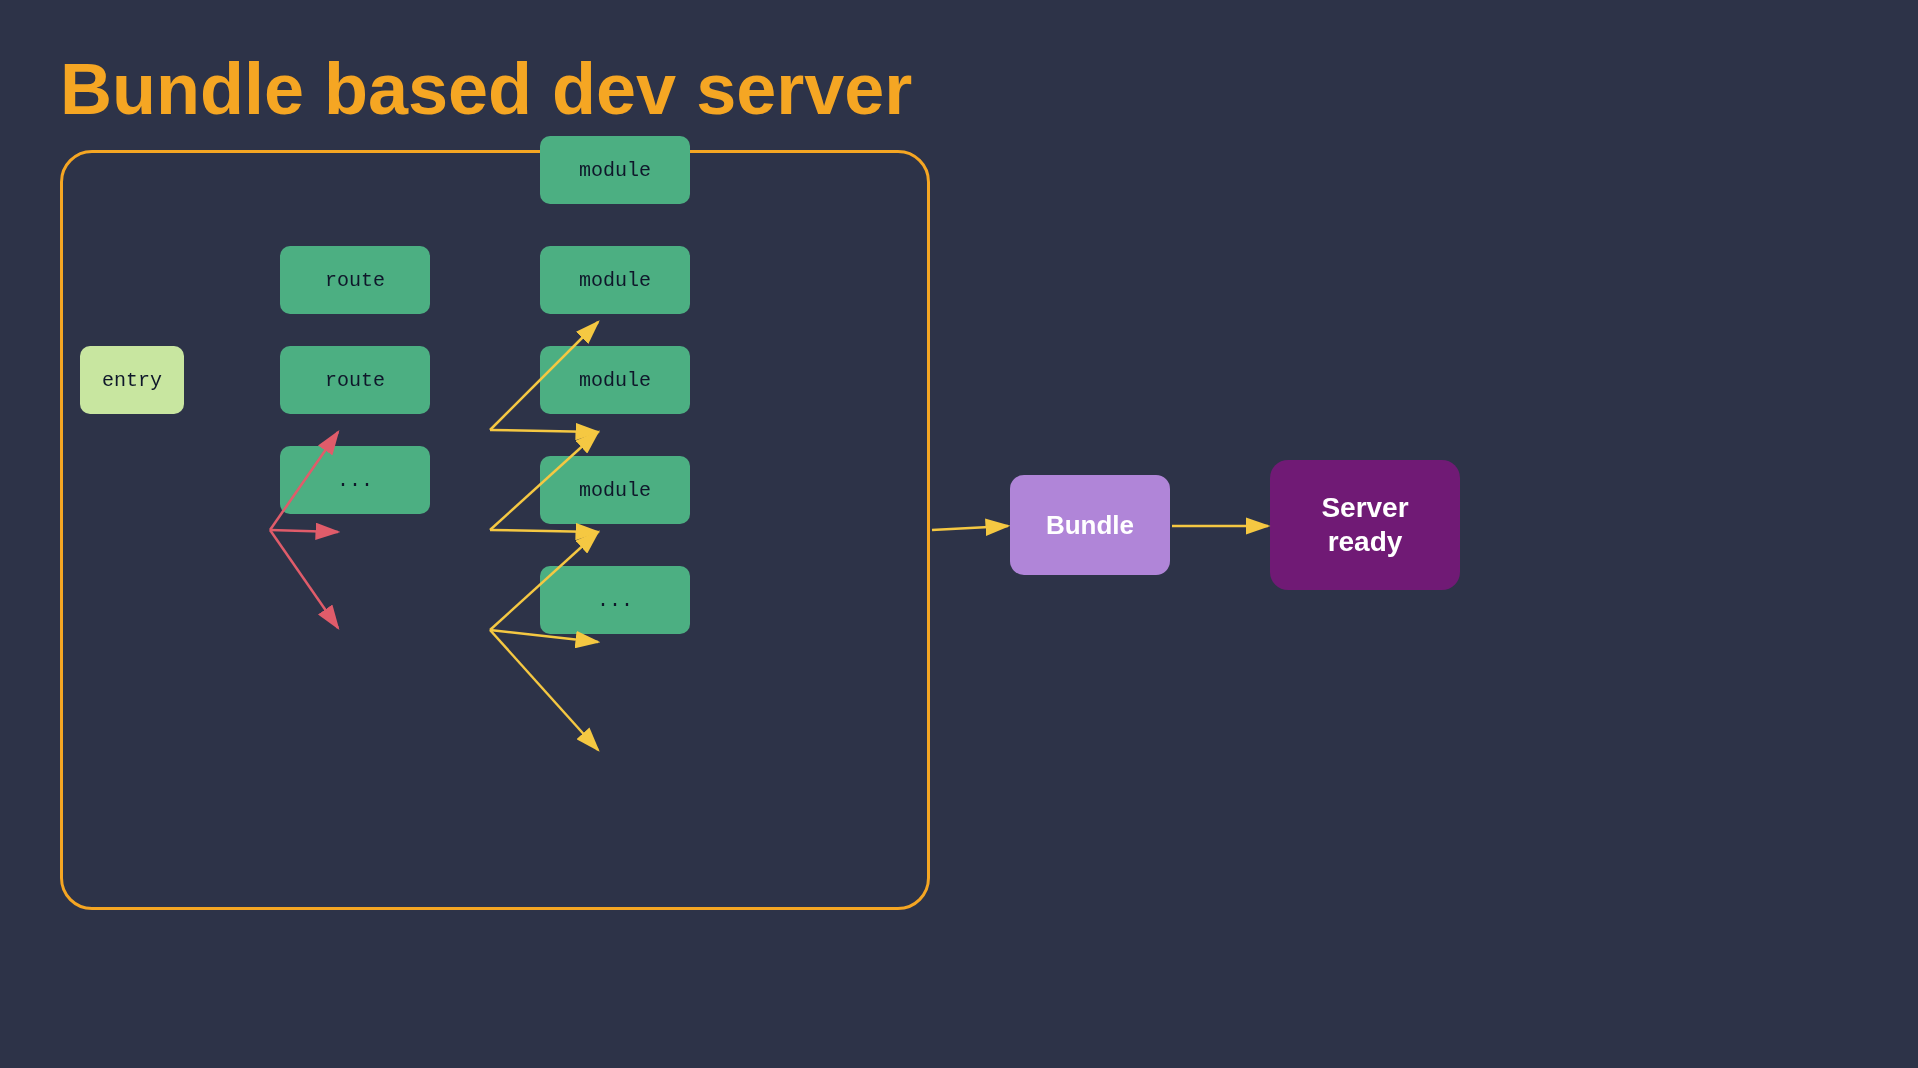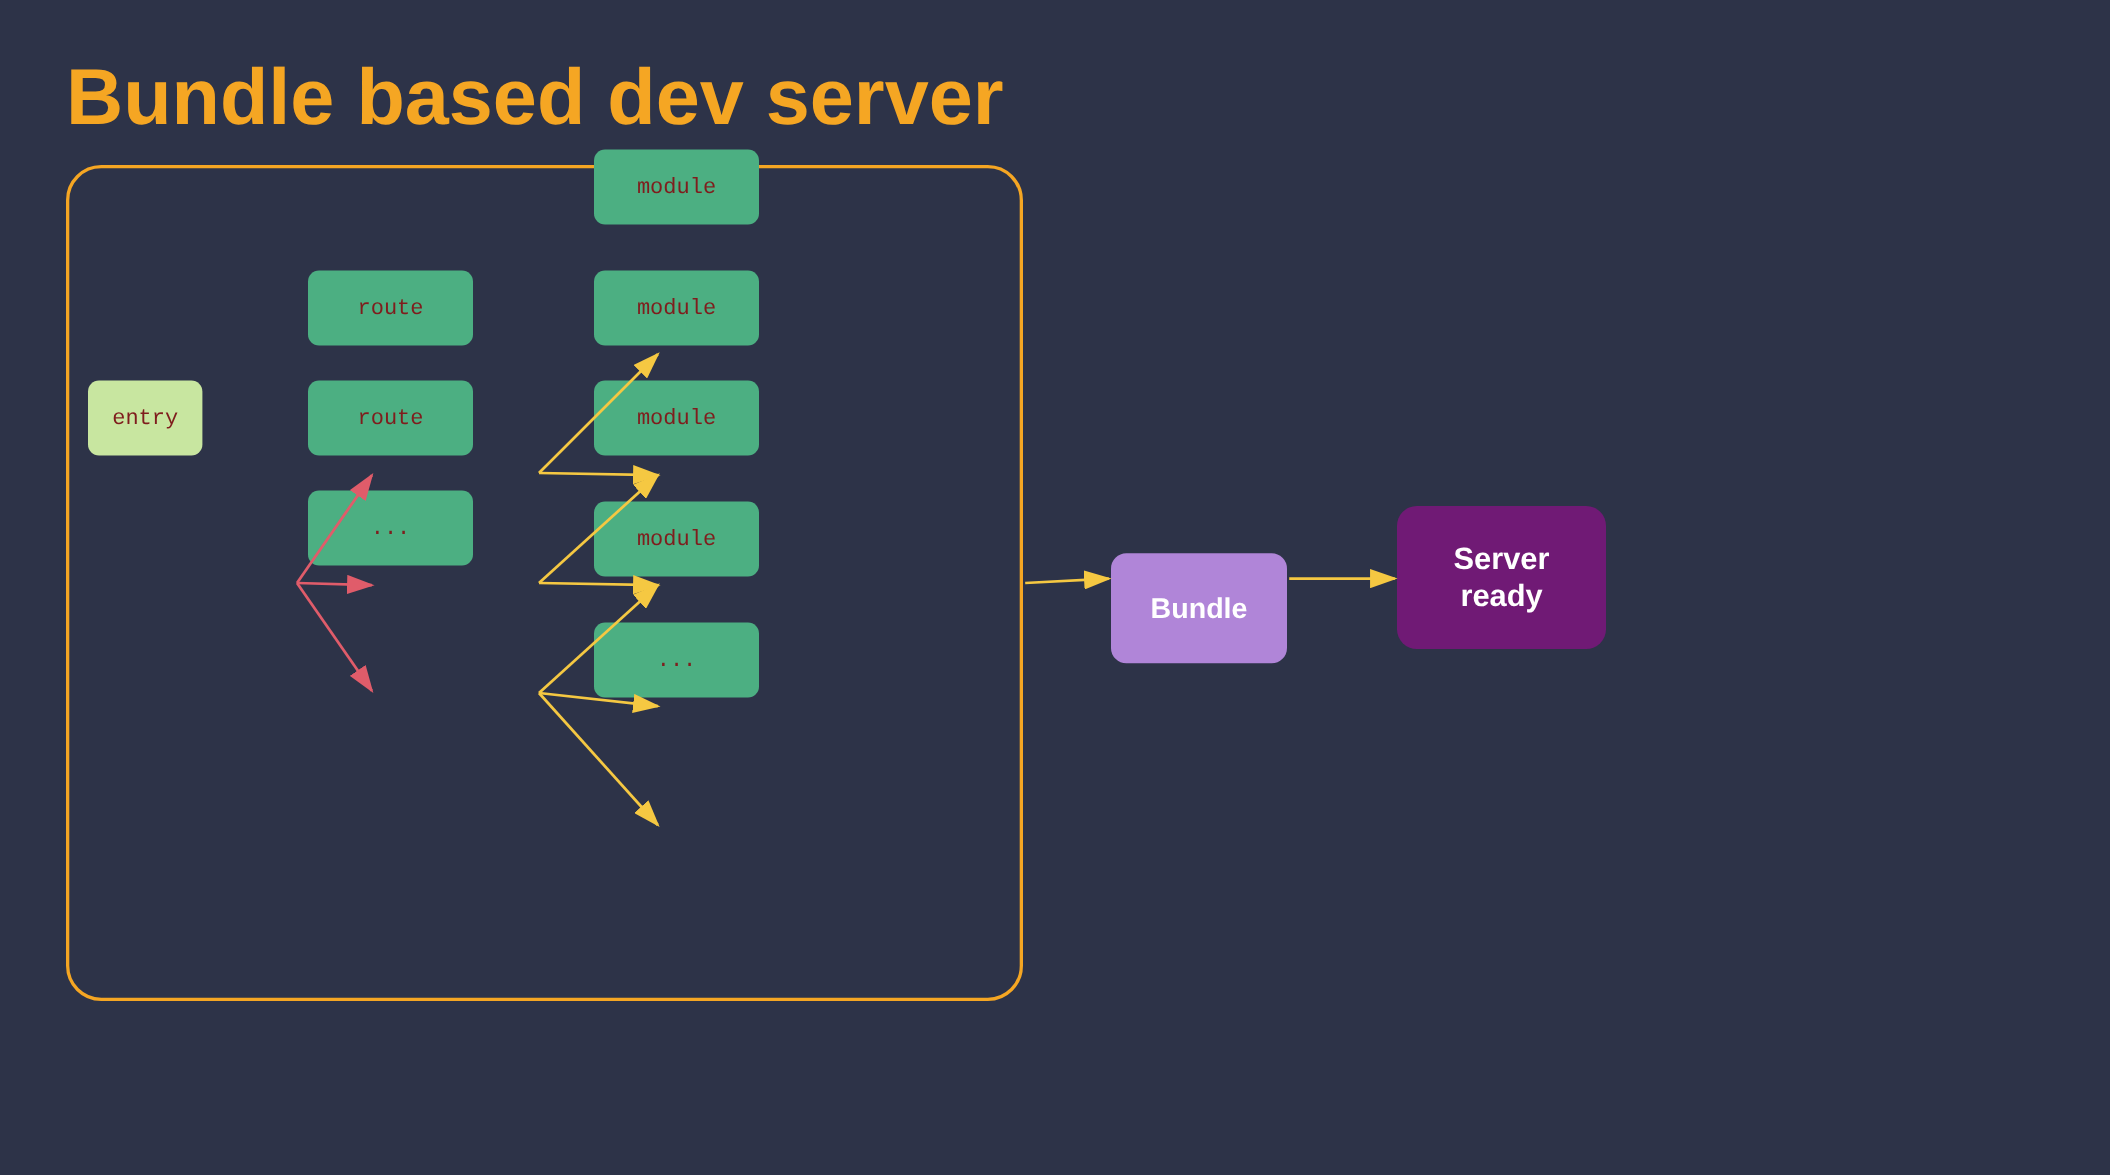--- a/index.html
+++ b/index.html
@@ -37,21 +37,21 @@
 
     
     .node {
       position: absolute;
       border-radius: 10px;
       display: flex;
       align-items: center;
       justify-content: center;
       font-size: 20px;
       font-weight: 500;
-      color: #7f1d1d;
+      color: #0f172a;
       font-family: 'Courier New', Courier, monospace;
     }
 
     .node-entry {
       background-color: #c8e6a0;
       width: 104px;
       height: 68px;
       top: 346px;
       left: 80px;
     }
@@ -119,21 +119,21 @@
       top: 566px;
       left: 540px;
     }
 
     
     .node-bundle {
       position: absolute;
       background-color: #b085d8;
       width: 160px;
       height: 100px;
-      top: 503px;
+      top: 475px;
       left: 1010px;
       border-radius: 14px;
       display: flex;
       align-items: center;
       justify-content: center;
       font-family: Arial, sans-serif;
       font-size: 26px;
       font-weight: 700;
       color: white;
     }

